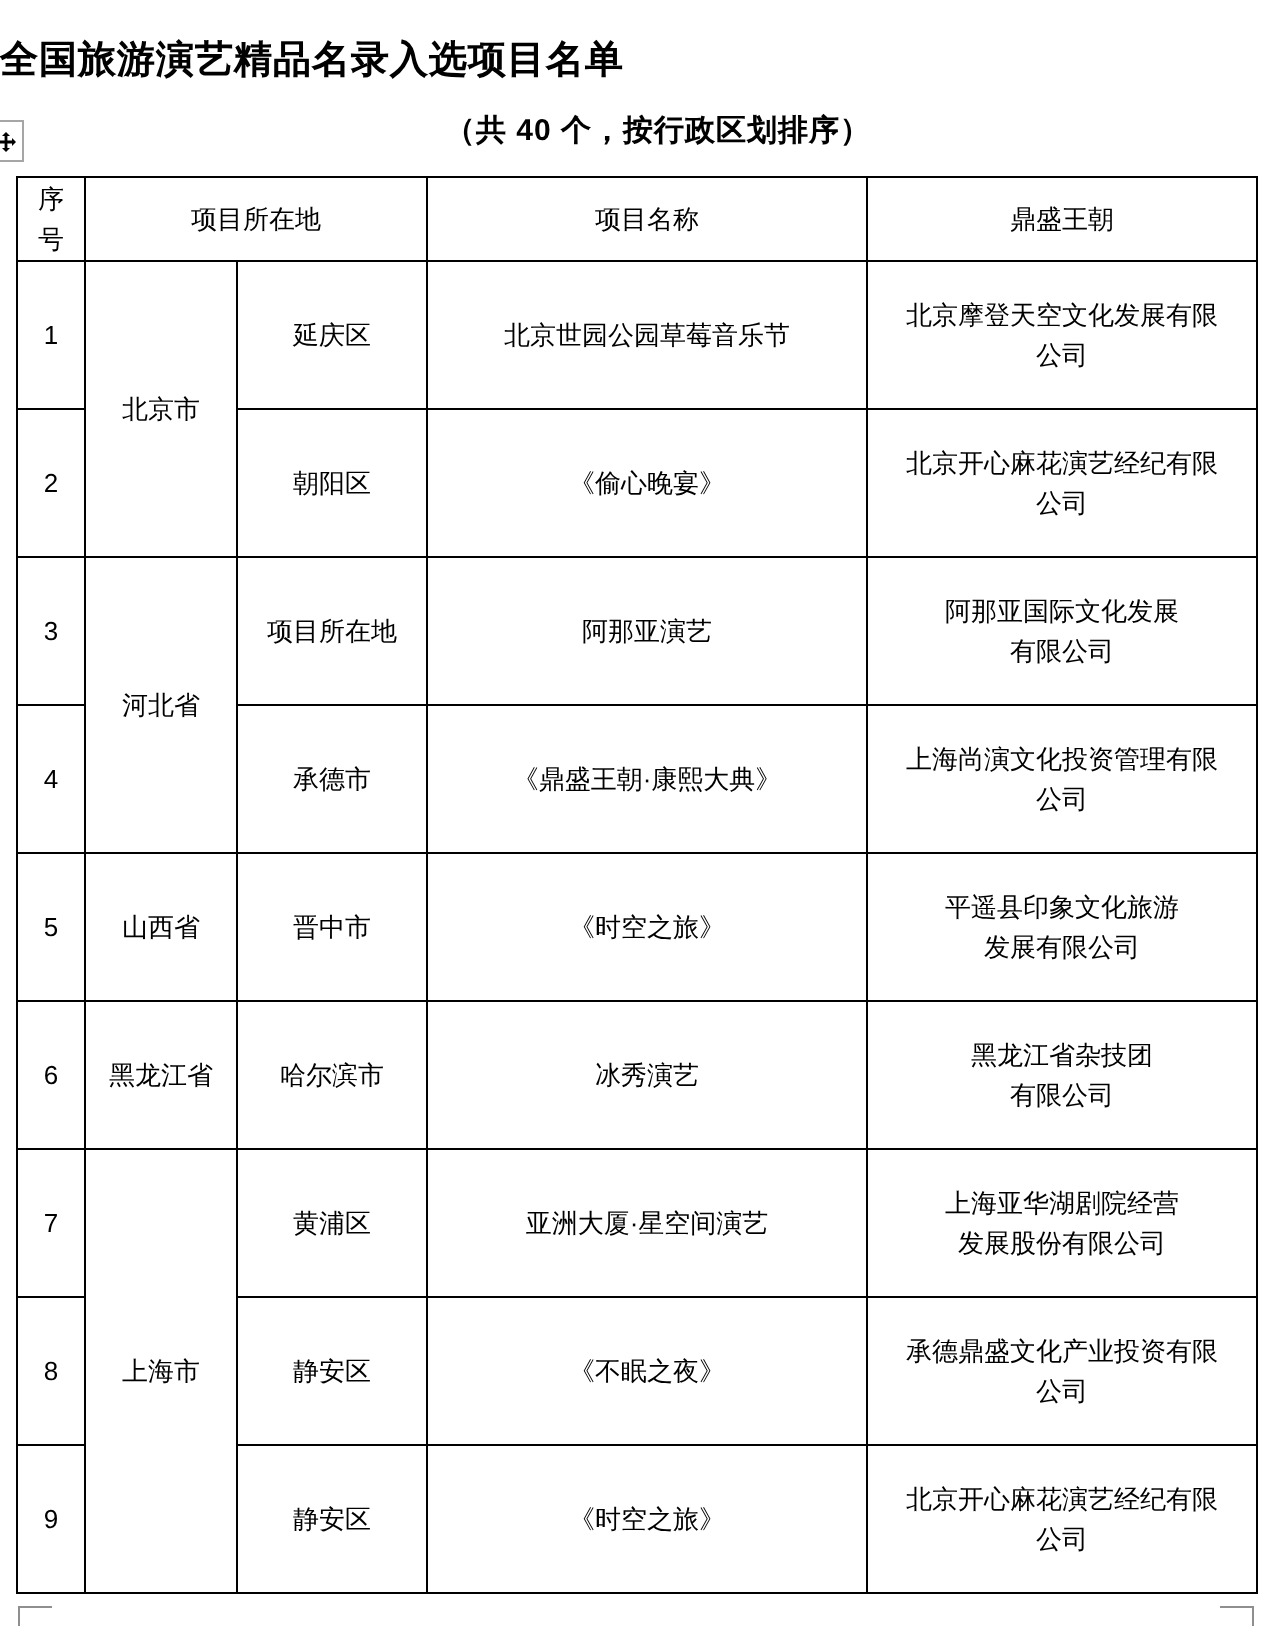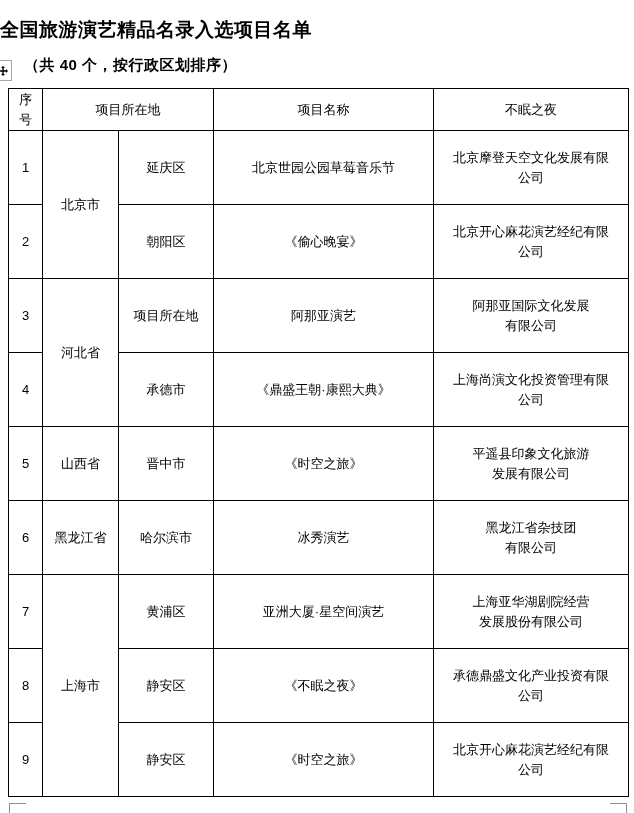--- a/index.html
+++ b/index.html
@@ -13,20 +13,21 @@
   }
   .doc-title {
     text-align: left;
     margin: 0;
     padding-top: 17px;
     font-size: 19px;
     font-weight: bold;
     letter-spacing: 0.5px;
   }
   .doc-subtitle {
+    text-align: center;
     margin: 0;
     padding-top: 13px;
     font-size: 15px;
     font-weight: bold;
     letter-spacing: 0.5px;
     padding-left: 24px;
   }
   table.projects {
     position: absolute;
     left: 8px; top: 88px;
@@ -94,21 +95,21 @@
     <col style="width:95px">
     <col style="width:220px">
     <col style="width:195px">
   </colgroup>
   <thead>
     <tr>
       <th class="idx pre">序
 号</th>
       <th colspan="2">项目所在地</th>
       <th>项目名称</th>
-      <th>不眠之夜</th>
+      <th>鼎盛王朝</th>
     </tr>
   </thead>
   <tbody>
     <tr>
       <td>1</td>
       <td rowspan="2">北京市</td>
       <td>延庆区</td>
       <td>北京世园公园草莓音乐节</td>
       <td class="applicant">北京摩登天空文化发展有限
 公司</td>

